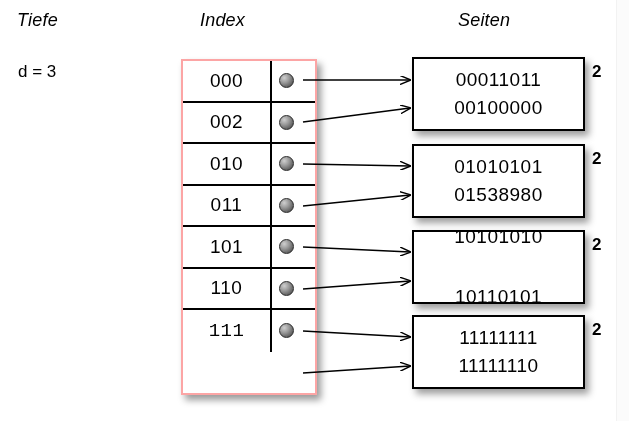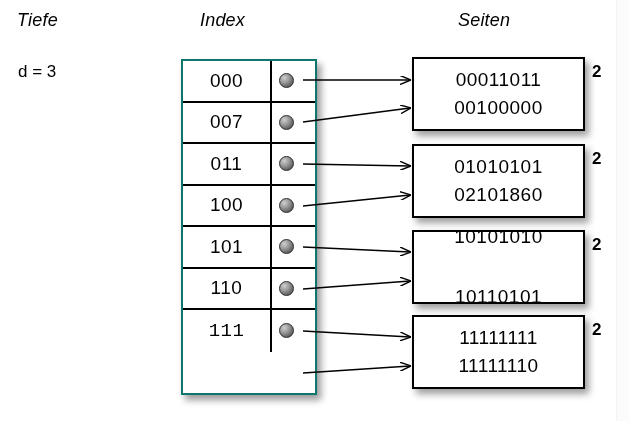--- a/index.html
+++ b/index.html
@@ -37,21 +37,21 @@
     font-size:17px;font-weight:400;color:#000;white-space:nowrap;text-align:center;
   }
 
   
   #index-table{
     position:absolute;
     left:181px;top:59px;
     width:136px;height:336px;
     box-sizing:border-box;
     background:#ffffff;
-    border:2px solid #0f766e;
+    border:2px solid #fca5a5;
     box-shadow:4px 5px 7px rgba(0,0,0,0.40);
   }
   .idx-row{
     position:relative;
     height:41.5px;
     box-sizing:border-box;
     border-bottom:2px solid #000;
     display:flex;
     align-items:center;
   }
@@ -115,40 +115,40 @@
   <div id="index-table">
 
     <div class="idx-row">
       <div class="idx-key">000</div>
       <div class="idx-ptr">
         <span class="bullet"></span>
       </div>
     </div>
 
     <div class="idx-row">
-      <div class="idx-key">007</div>
-      <div class="idx-ptr">
-        <span class="bullet"></span>
-      </div>
-    </div>
-
+      <div class="idx-key">002</div>
+      <div class="idx-ptr">
+        <span class="bullet"></span>
+      </div>
+    </div>
+
+    <div class="idx-row">
+      <div class="idx-key">010</div>
+      <div class="idx-ptr">
+        <span class="bullet"></span>
+      </div>
+    </div>
 
     <div class="idx-row">
       <div class="idx-key">011</div>
       <div class="idx-ptr">
         <span class="bullet"></span>
       </div>
     </div>
 
-    <div class="idx-row">
-      <div class="idx-key">100</div>
-      <div class="idx-ptr">
-        <span class="bullet"></span>
-      </div>
-    </div>
 
     <div class="idx-row">
       <div class="idx-key">101</div>
       <div class="idx-ptr">
         <span class="bullet"></span>
       </div>
     </div>
 
     <div class="idx-row">
       <div class="idx-key">110</div>
@@ -167,21 +167,21 @@
   </div>
 
   <div class="page-box" style="top:57px;">
     <div class="page-line">00011011</div>
     <div class="page-line">00100000</div>
   </div>
   <div class="page-count" style="top:62px;">2</div>
 
   <div class="page-box" style="top:144px;">
     <div class="page-line">01010101</div>
-    <div class="page-line">02101860</div>
+    <div class="page-line">01538980</div>
   </div>
   <div class="page-count" style="top:149px;">2</div>
 
   <div class="page-box" style="top:230px;gap:32px;">
     <div class="page-line">10101010</div>
     <div class="page-line">10110101</div>
   </div>
   <div class="page-count" style="top:235px;">2</div>
 
   <div class="page-box" style="top:315px;">

